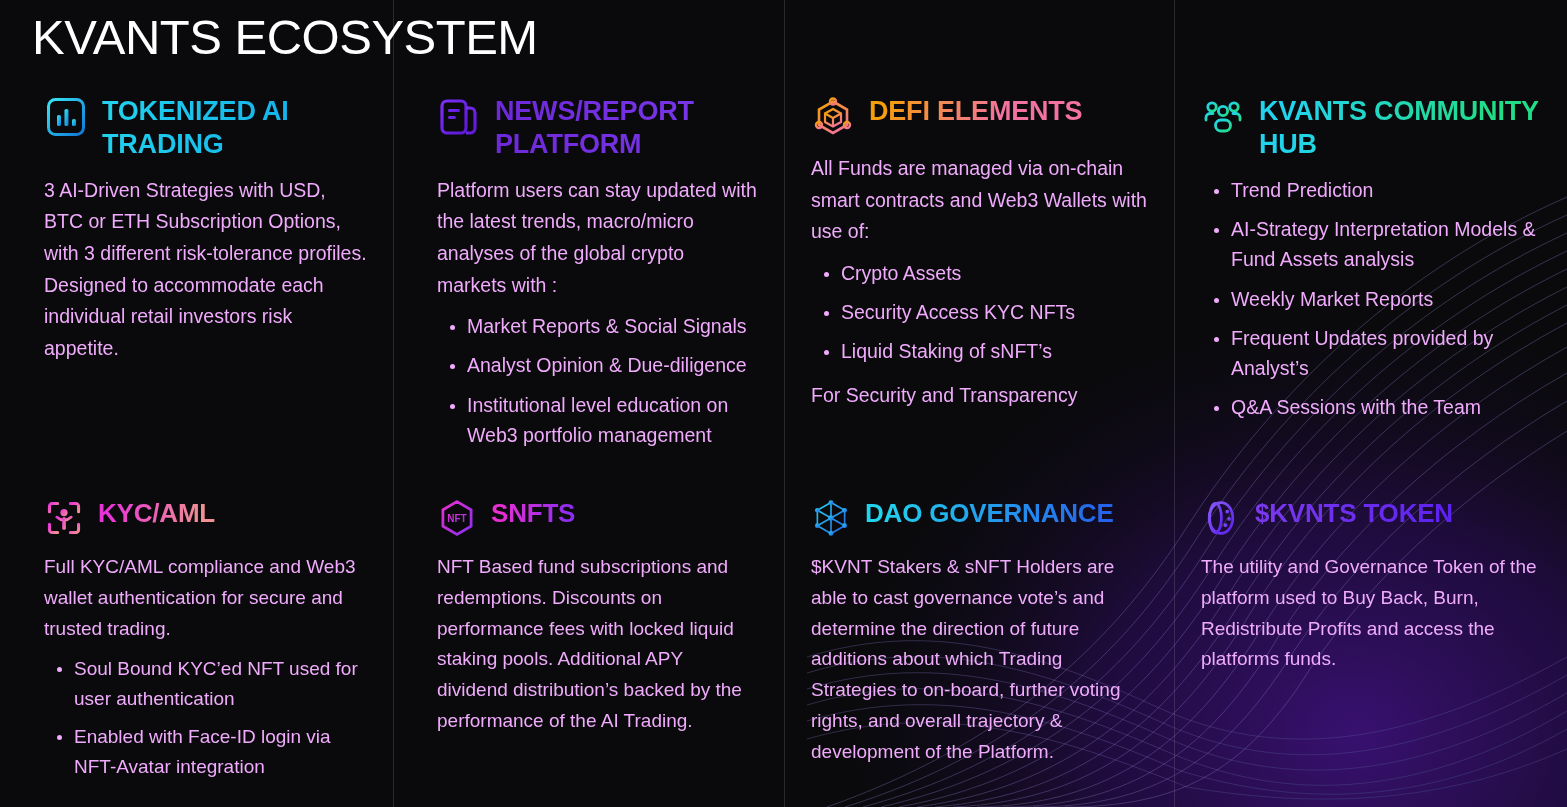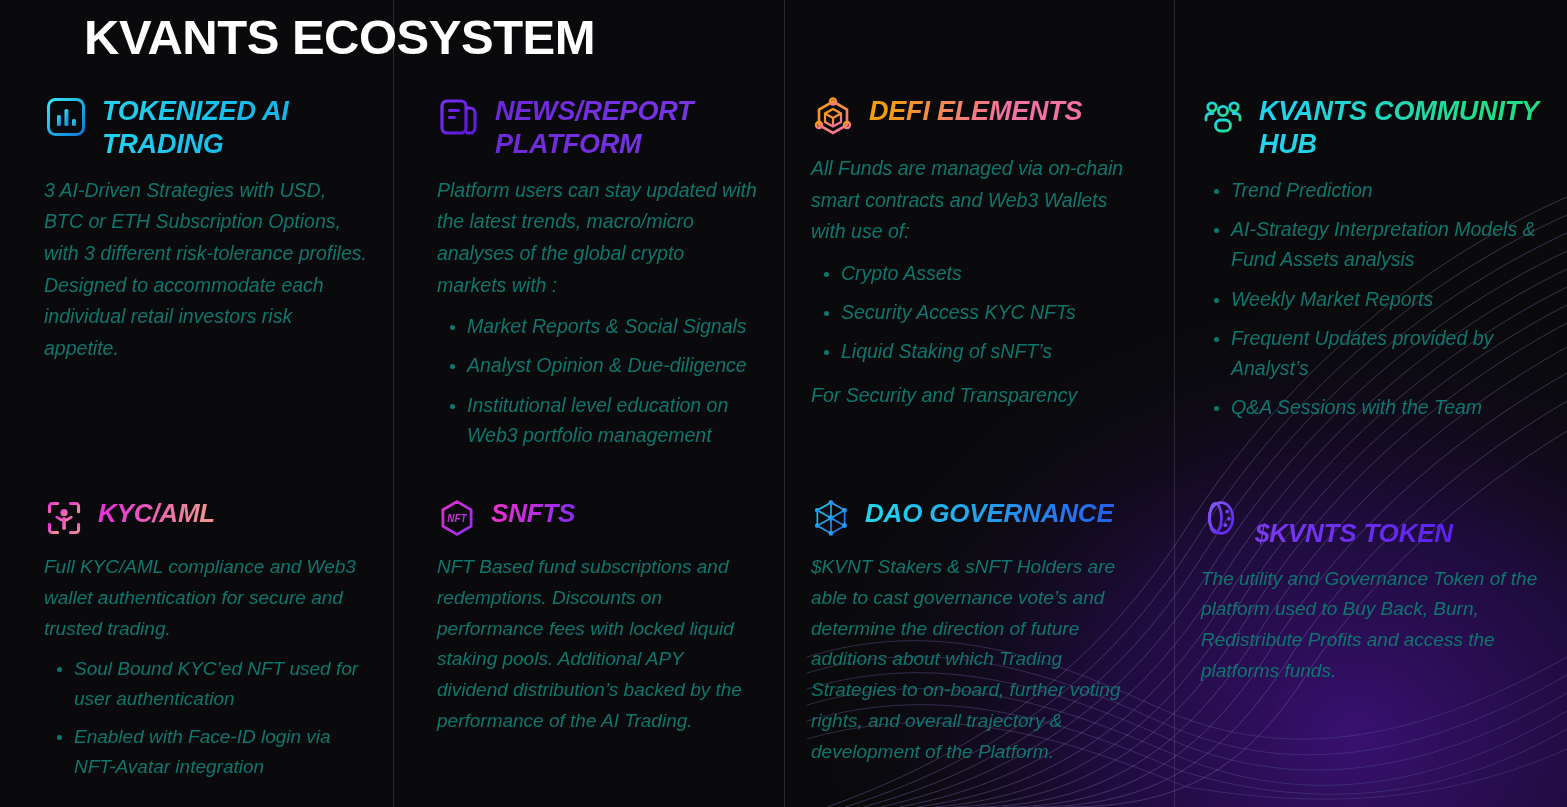--- a/index.html
+++ b/index.html
@@ -24,35 +24,34 @@
     position:absolute; top:0; bottom:0; width:1px;
     background:rgba(150,150,165,0.22);
     z-index:1;
   }
 
   
   #page { position:relative; z-index:2; width:1567px; height:807px; }
 
   #page-title {
     font-size:49px;
-    font-weight:bold;
+    font-weight:normal;
     letter-spacing:-0.5px;
     color:#ffffff;
-    padding:9px 0 0 56px;
+    padding:9px 0 0 32px;
     line-height:1.15;
-    margin-left:28px;
   }
 
   .grid {
     position:absolute;
     top:93px; left:0; right:0;
     display:grid;
     grid-template-columns:393px 390px 390px 394px;
   }
-  .card { padding:0 26px 0 0;font-style:italic; }
+  .card { padding:0 26px 0 0; }
   .card.c0 { padding-left:44px; }
   .card.c1 { padding-left:44px; }
   .card.c2 { padding-left:28px; }
   .card.c3 { padding-left:28px; }
 
   .card-head {
     display:flex;
     align-items:flex-start;
     gap:14px;
     margin-bottom:14px;
@@ -68,21 +67,21 @@
     -webkit-background-clip:text;
     background-clip:text;
     -webkit-text-fill-color:transparent;
     color:transparent;
     padding-top:2px;
   }
 
   .card-body {
     font-size:19.5px;
     line-height:1.62;
-    color:#0f766e;
+    color:#f0abfc;
     font-weight:350;
   }
   .card-body p { margin:0 0 6px 0; }
   .card-body ul { margin:10px 0 0 0; padding-left:30px; }
   .card-body li { margin-bottom:9px; line-height:1.55; }
   .card-body li::marker { font-size:17px; }
   .card-body .after-list { margin-top:14px; }
 
   
   .grid.row2 { top:496px; }
@@ -353,20 +352,20 @@
                   <stop offset="100%" stop-color="#5b21f0"></stop>
             </linearGradient>
               </defs>
             <ellipse cx="22" cy="22" rx="13" ry="17" fill="none" stroke="url(#g7)" stroke-width="3"></ellipse>
             <ellipse cx="16" cy="22" rx="6.5" ry="16" fill="none" stroke="url(#g7)" stroke-width="3"></ellipse>
             <circle cx="29" cy="15" r="2.1" fill="url(#g7)"></circle>
             <circle cx="31" cy="23" r="2.1" fill="url(#g7)"></circle>
             <circle cx="27" cy="30" r="2.1" fill="url(#g7)"></circle>
           </svg>
         </span>
-        <div class="card-title" style="background-image:linear-gradient(100deg,#7c3aed,#5b21f0);margin-top:20px;">$KVNTS TOKEN</div>
+        <div class="card-title" style="background-image:linear-gradient(100deg,#7c3aed,#5b21f0);">$KVNTS TOKEN</div>
       </div>
       <div class="card-body">
         <p>The utility and Governance Token of the platform used to Buy Back, Burn, Redistribute Profits and access the platforms funds.</p>
       </div>
     </div>
   </div>
 </div>
 
 </body></html>

